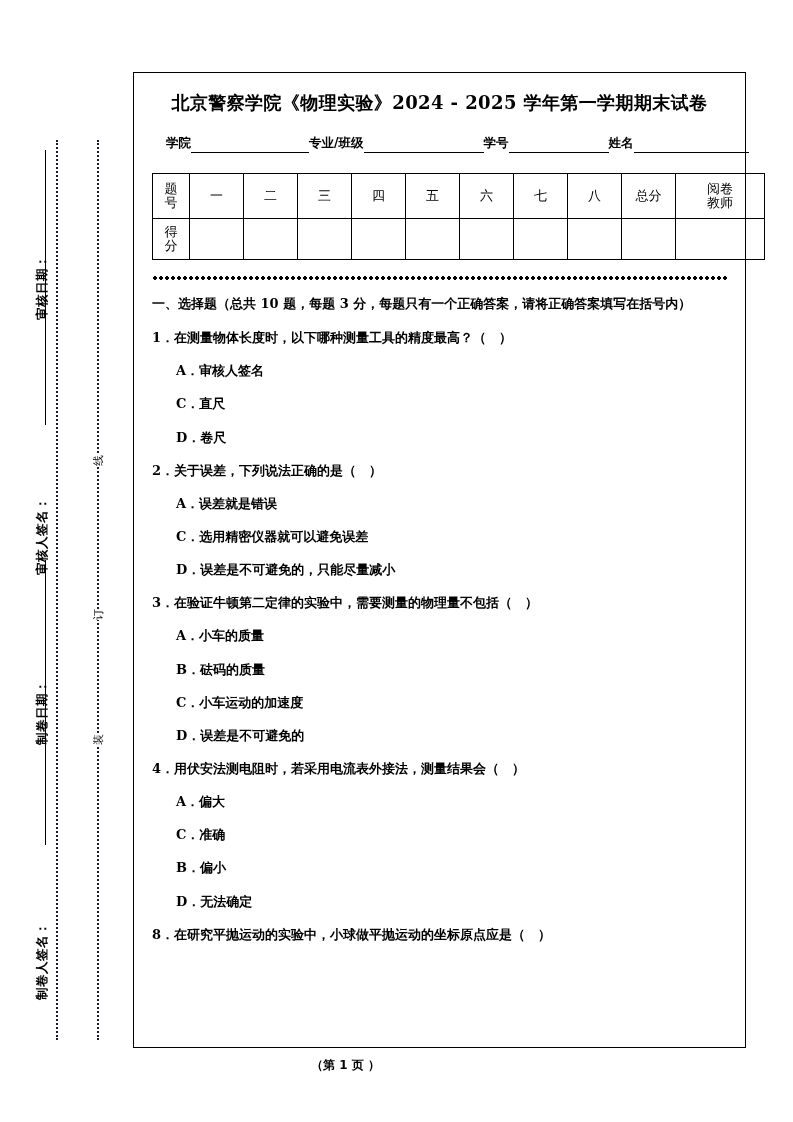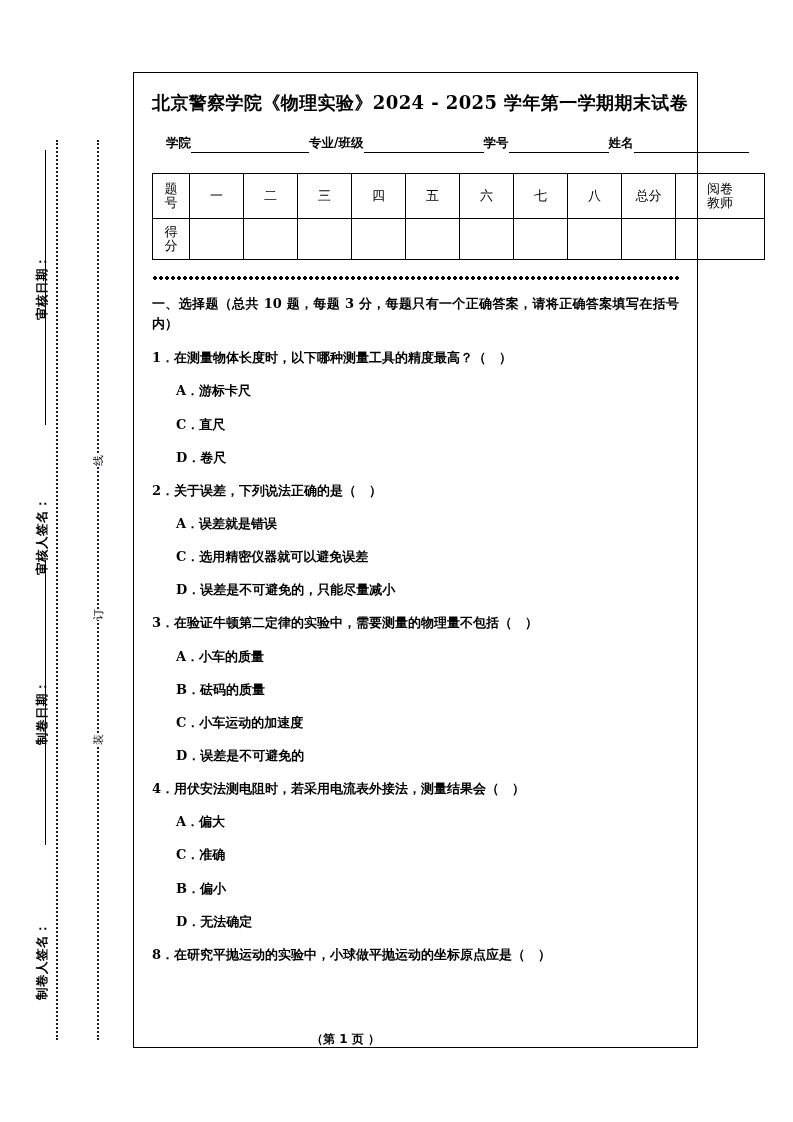--- a/index.html
+++ b/index.html
@@ -70,21 +70,21 @@
   }
   .ch-1 { left: 91px; top: 466px; }
   .ch-2 { left: 91px; top: 620px; }
   .ch-3 { left: 91px; top: 745px; }
 
   
   .sheet {
     position: absolute;
     left: 133px;
     top: 72px;
-    width: 565px;
+    width: 613px;
     height: 976px;
     border: 1.6px solid #000;
     box-sizing: border-box;
     padding: 14px 18px 0 18px;
   }
 
   .exam-title {
     text-align: center;
     font-family: "DejaVu Serif", "Liberation Serif", serif;
     font-weight: bold;
@@ -163,21 +163,21 @@
   }
   .q-opt {
     font-weight: bold;
     margin: 0 0 13px 24px;
   }
 
   
   .page-footer {
     position: absolute;
     left: 0;
-    top: 1031px;
+    top: 1057px;
     width: 691px;
     text-align: center;
     font-size: 12px;
     font-weight: bold;
     font-family: "DejaVu Sans", "Liberation Sans", sans-serif;
   }
 </style>
 </head>
 <body>
 
@@ -262,21 +262,21 @@
     </tbody>
   </table>
 
   <div class="dotted-rule"></div>
 
   <div class="body-wrap">
 
     <p class="section-head">一、选择题（总共 10 题，每题 3 分，每题只有一个正确答案，请将正确答案填写在括号内）</p>
 
     <p class="q-stem">1．在测量物体长度时，以下哪种测量工具的精度最高？（　）</p>
-    <p class="q-opt">A．游标卡尺</p>
+    <p class="q-opt">A．审核人签名</p>
     <p class="q-opt">C．直尺</p>
     <p class="q-opt">D．卷尺</p>
 
     <p class="q-stem">2．关于误差，下列说法正确的是（　）</p>
     <p class="q-opt">A．误差就是错误</p>
     <p class="q-opt">C．选用精密仪器就可以避免误差</p>
     <p class="q-opt">D．误差是不可避免的，只能尽量减小</p>
 
     <p class="q-stem">3．在验证牛顿第二定律的实验中，需要测量的物理量不包括（　）</p>
     <p class="q-opt">A．小车的质量</p>

